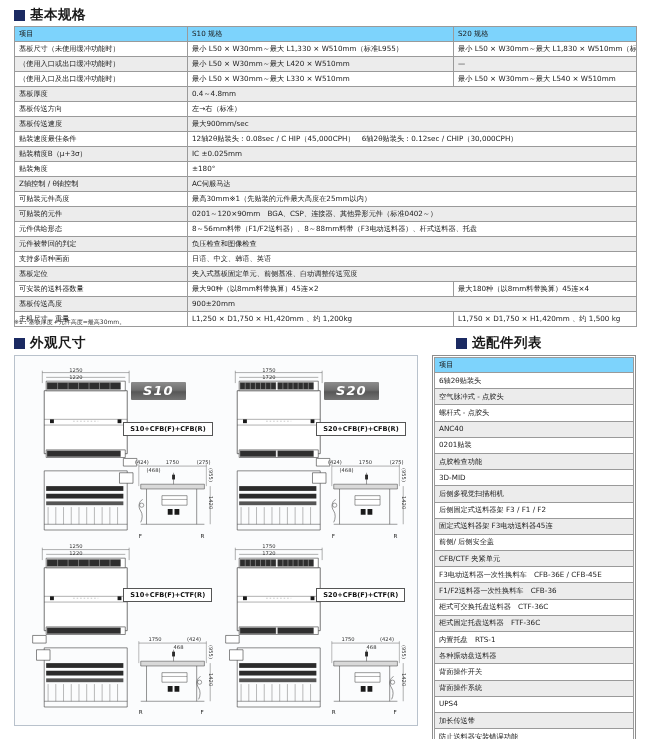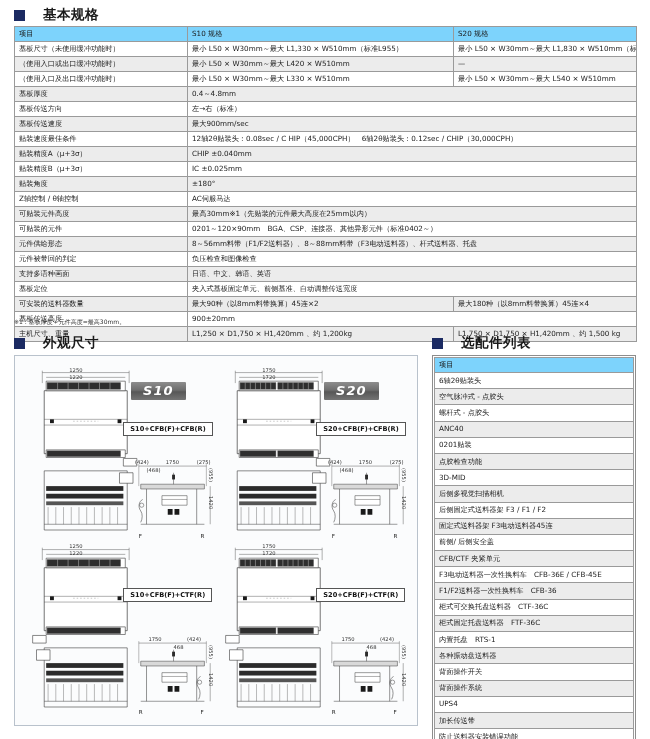--- a/index.html
+++ b/index.html
@@ -7,21 +7,21 @@
     margin: 0; padding: 0;
     width: 650px; height: 739px;
     background: #ffffff;
     font-family: "DejaVu Sans", "Liberation Sans", sans-serif;
     overflow: hidden;
   }
   .page { position: relative; width: 650px; height: 739px; }
 
   
   .sec-head {
-    display: flex; align-items: center; gap: 18px;
+    display: flex; align-items: center; gap: 5px;
     font-size: 13.5px; font-weight: bold; color: #1a1a1a;
     letter-spacing: .5px;
   }
   .sec-marker {
     width: 11px; height: 11px; background: #1b2a62;
     display: inline-block; flex: none;
   }
 
   
   table.spec {
@@ -161,24 +161,20 @@
         </tr>
         <tr>
           <td class="lbl">基板传送速度</td>
           <td colspan="2">最大900mm/sec</td>
         </tr>
         <tr>
           <td class="lbl">贴装速度最佳条件</td>
           <td colspan="2">12轴2θ贴装头：0.08sec / C HIP（45,000CPH）　6轴2θ贴装头：0.12sec / CHIP（30,000CPH）</td>
         </tr>
         <tr>
-          <td class="lbl">贴装精度A（μ+3σ）</td>
-          <td colspan="2">CHIP ±0.040mm</td>
-        </tr>
-        <tr>
           <td class="lbl">贴装精度B（μ+3σ）</td>
           <td colspan="2">IC ±0.025mm</td>
         </tr>
         <tr>
           <td class="lbl">贴装角度</td>
           <td colspan="2">±180°</td>
         </tr>
         <tr>
           <td class="lbl">Z轴控制 / θ轴控制</td>
           <td colspan="2">AC伺服马达</td>
@@ -224,21 +220,21 @@
       </tbody>
   </table>
 
   <div class="note">※1：基板厚度＋元件高度=最高30mm。</div>
 
   <div class="sec-head" style="position:absolute;left:14px;top:334px;justify-content:flex-end;">
     <span class="sec-marker"></span>
     <span>外观尺寸</span>
   </div>
 
-  <div class="sec-head" style="position:absolute;left:432px;top:334px;text-align:right;">
+  <div class="sec-head" style="position:absolute;left:456px;top:334px;text-align:right;">
     <span class="sec-marker"></span>
     <span>选配件列表</span>
   </div>
 
   <div id="draw-panel">
     <div class="draw-grid" id="draw-grid">
         <div class="draw-cell">
           <svg class="tech" viewBox="0 0 200 185" preserveAspectRatio="none">
             <rect x="22" y="28" width="86" height="66" fill="#fff" stroke="#3a3a3a" stroke-width="0.7"></rect>
             <rect x="24" y="18" width="82" height="10" fill="#fff" stroke="#3a3a3a" stroke-width="0.6"></rect>

